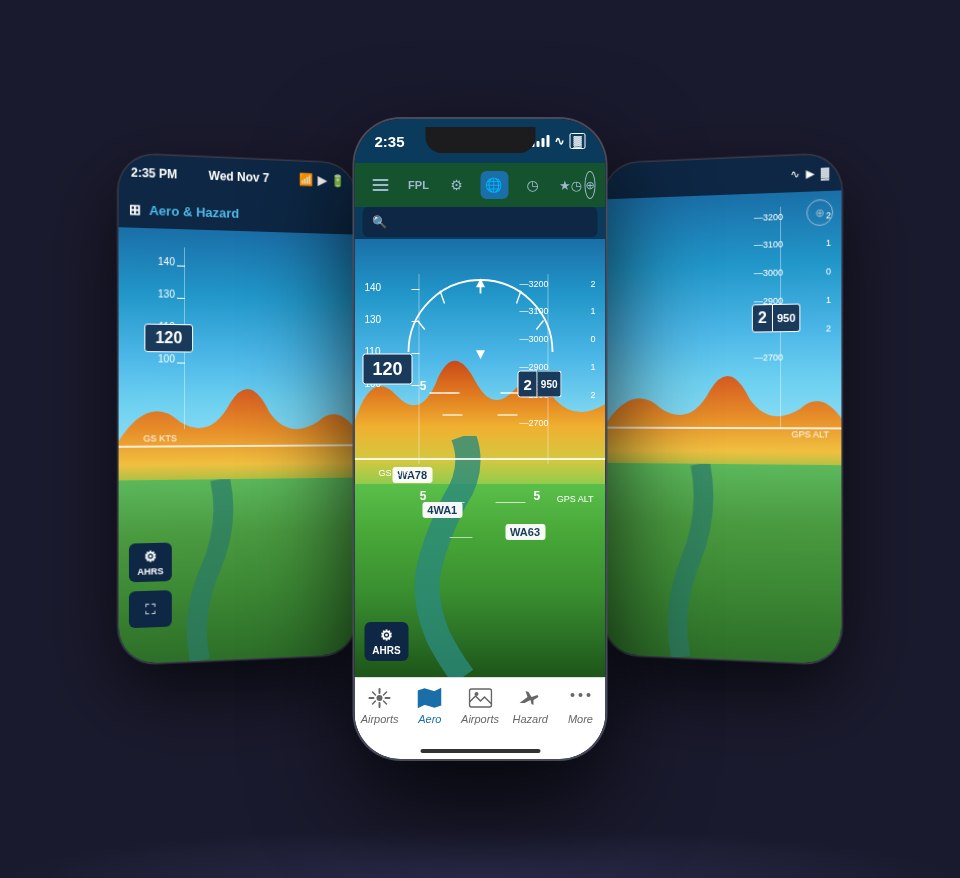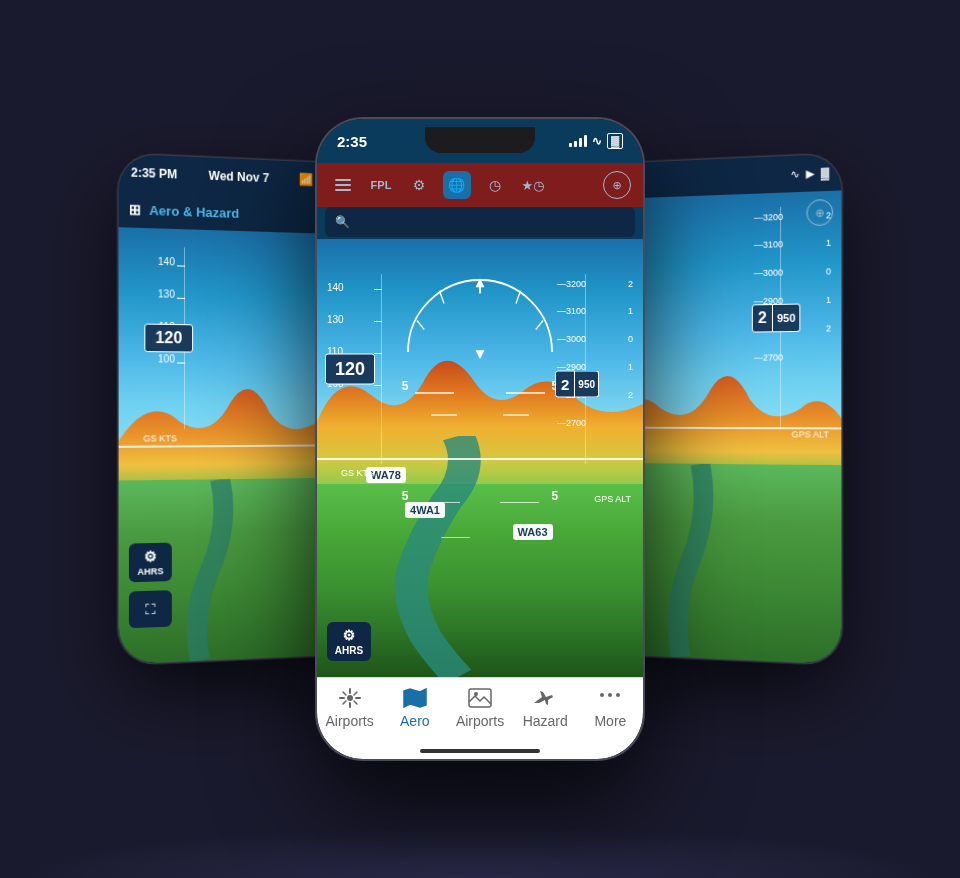--- a/index.html
+++ b/index.html
@@ -60,21 +60,21 @@
       height: 500px;
       right: 20px;
       top: 130px;
       border-radius: 36px;
       z-index: 1;
       transform: perspective(800px) rotateY(-8deg);
     }
 
     
     .phone-center {
-      width: 326px;
+      width: 251px;
       height: 640px;
       left: 50%;
       top: 50%;
       transform: translate(-50%, -50%);
       border-radius: 46px;
       z-index: 10;
       box-shadow: 0 0 0 2px #4a4a5a, 0 40px 100px rgba(0,0,0,0.8);
     }
 
     
@@ -118,21 +118,21 @@
     .status-icons { display: flex; align-items: center; gap: 5px; }
     .signal-bars { display: flex; align-items: flex-end; gap: 2px; }
     .bar { width: 3px; background: white; border-radius: 1px; }
 
     
     .toolbar {
       position: absolute;
       top: 44px;
       left: 0; right: 0;
       height: 44px;
-      background: #7f1d1d;
+      background: #14532d;
       display: flex;
       align-items: center;
       justify-content: space-between;
       padding: 0 12px;
       z-index: 50;
     }
 
     .toolbar-icons {
       display: flex;
       align-items: center;
@@ -307,22 +307,23 @@
 
     .tab-icon {
       width: 28px;
       height: 24px;
       display: flex;
       align-items: center;
       justify-content: center;
     }
 
     .tab-label {
-      font-size: 14px;
+      font-size: 11px;
       color: #666;
+      font-style: italic;
     }
 
     .tab-label.active { color: #1a6fa8; }
     .tab-icon.active svg path, .tab-icon.active svg rect { fill: #1a6fa8; }
 
     .home-indicator {
       position: absolute;
       bottom: 6px;
       left: 50%;
       transform: translateX(-50%);

